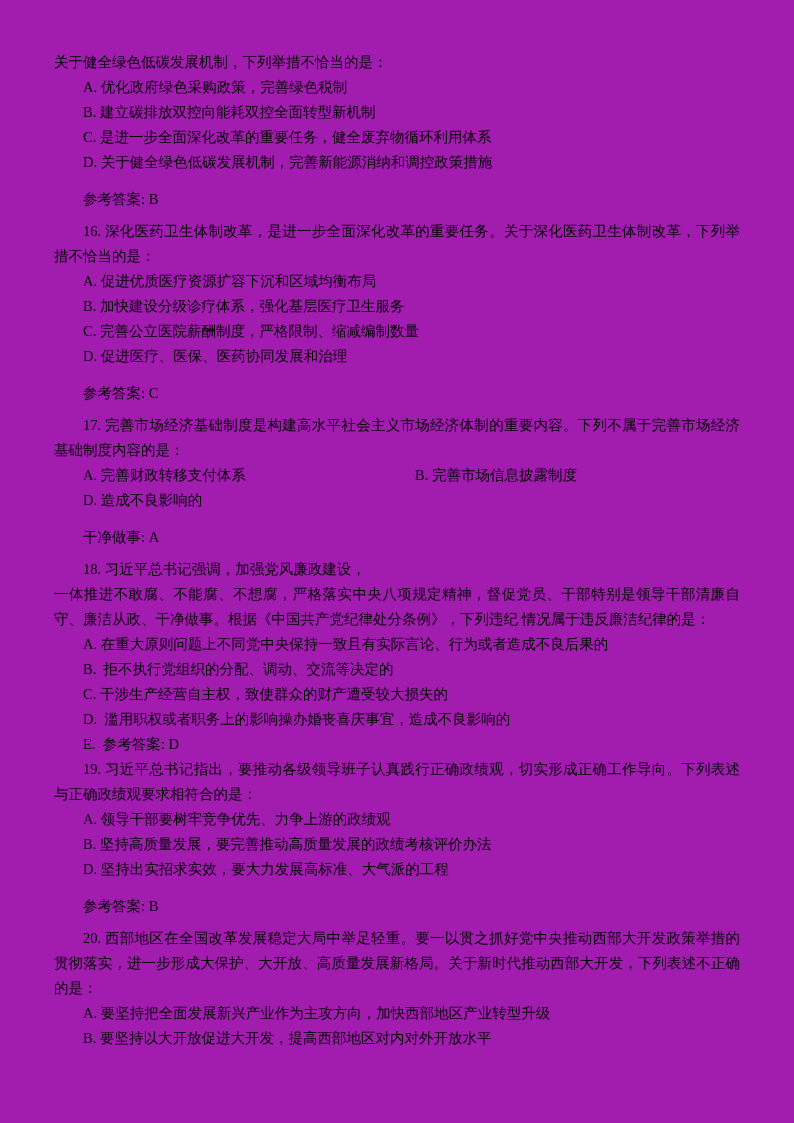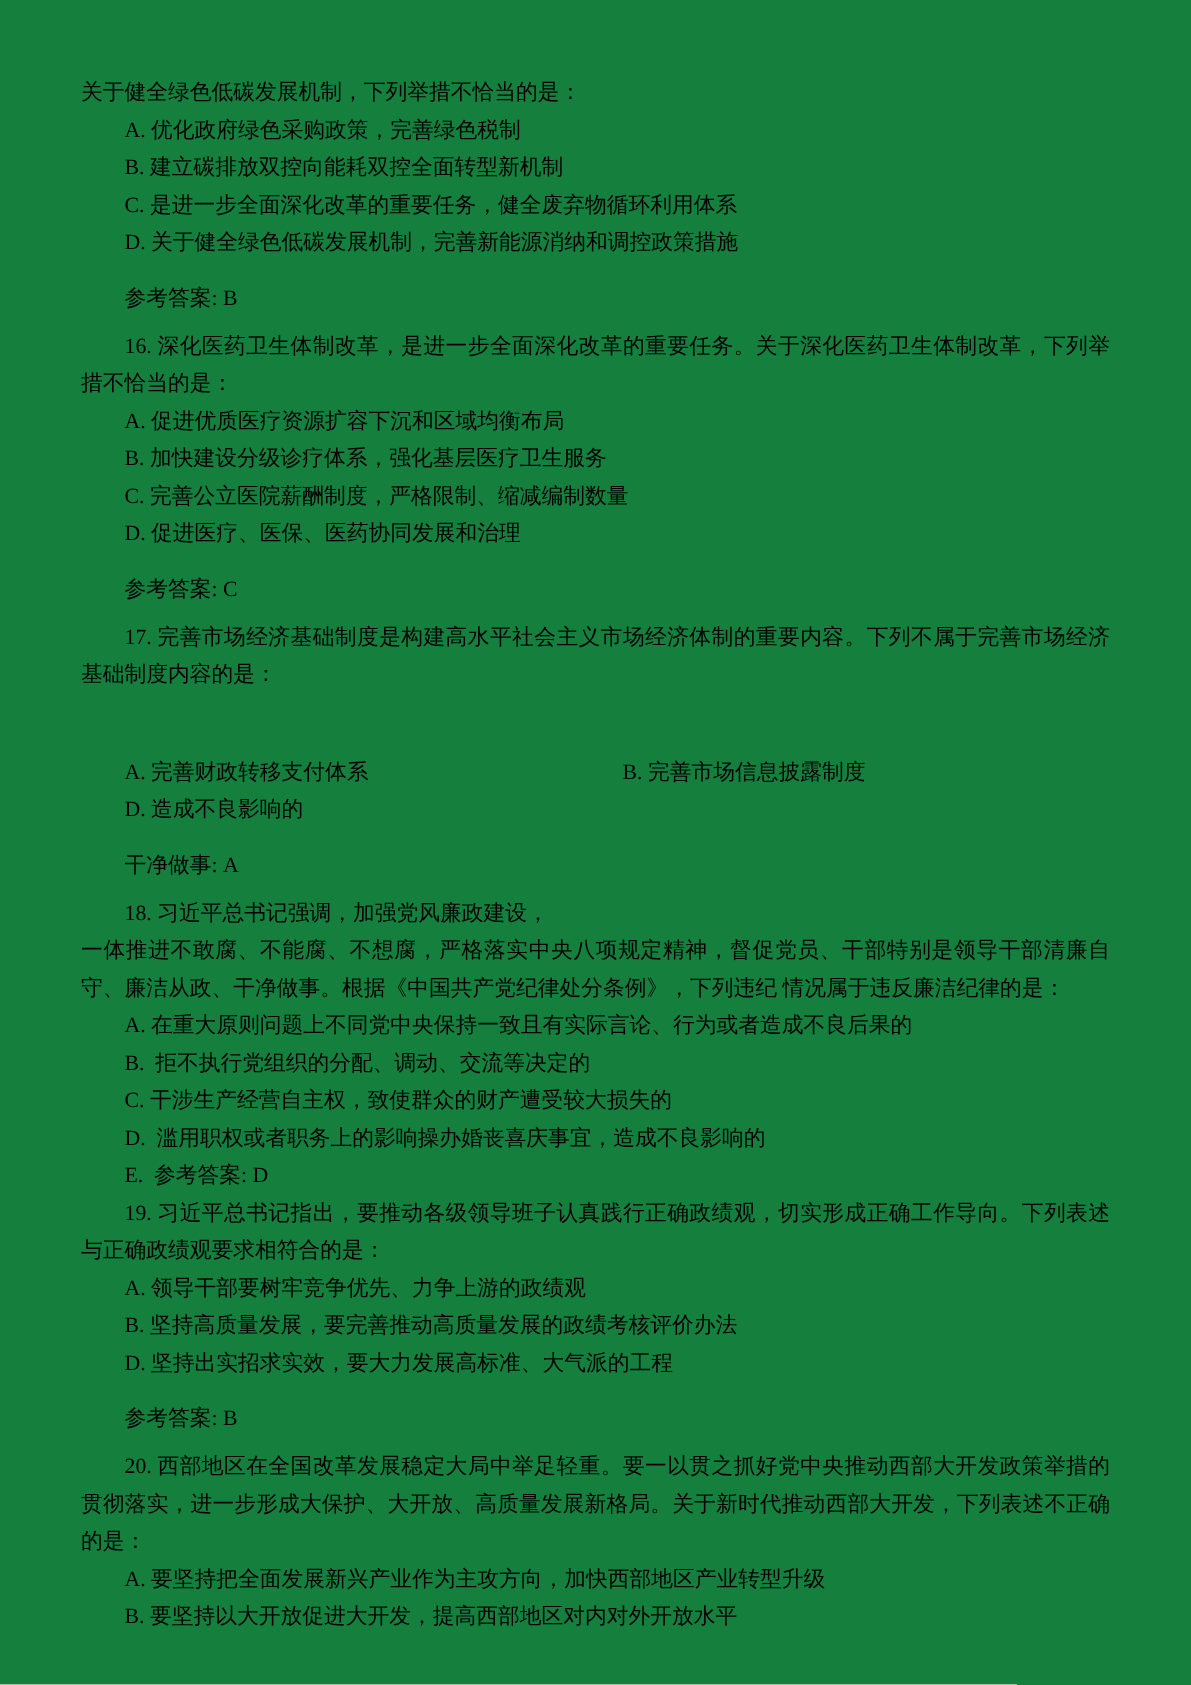--- a/index.html
+++ b/index.html
@@ -4,41 +4,40 @@
 <style>
   html, body {
     margin: 0;
     padding: 0;
     background: #ffffff;
   }
   .page {
     width: 794px;
     height: 1123px;
     margin: 0 auto;
-    background: #15803d;
+    background: #a21caf;
     box-sizing: border-box;
     padding: 50px 54px 0 54px;
     overflow: hidden;
     font-family: "Liberation Serif", "DejaVu Serif", serif;
     font-size: 14.5px;
     line-height: 25px;
     color: #000000;
   }
   .question { margin: 0; }
   .stem {
     text-align: justify;
     margin: 0;
   }
   .stem.indent { text-indent: 2em; }
   .options { margin: 0; }
   .options.two-col {
     display: grid;
     grid-template-columns: 332px 1fr;
     padding-left: 2em;
-    margin-top: 40px;
   }
   .options.two-col .option { padding-left: 0; }
   .option {
     padding-left: 2em;
     white-space: pre-wrap;
   }
   .answer {
     padding-left: 2em;
     margin: 12px 0 7px 0;
   }

